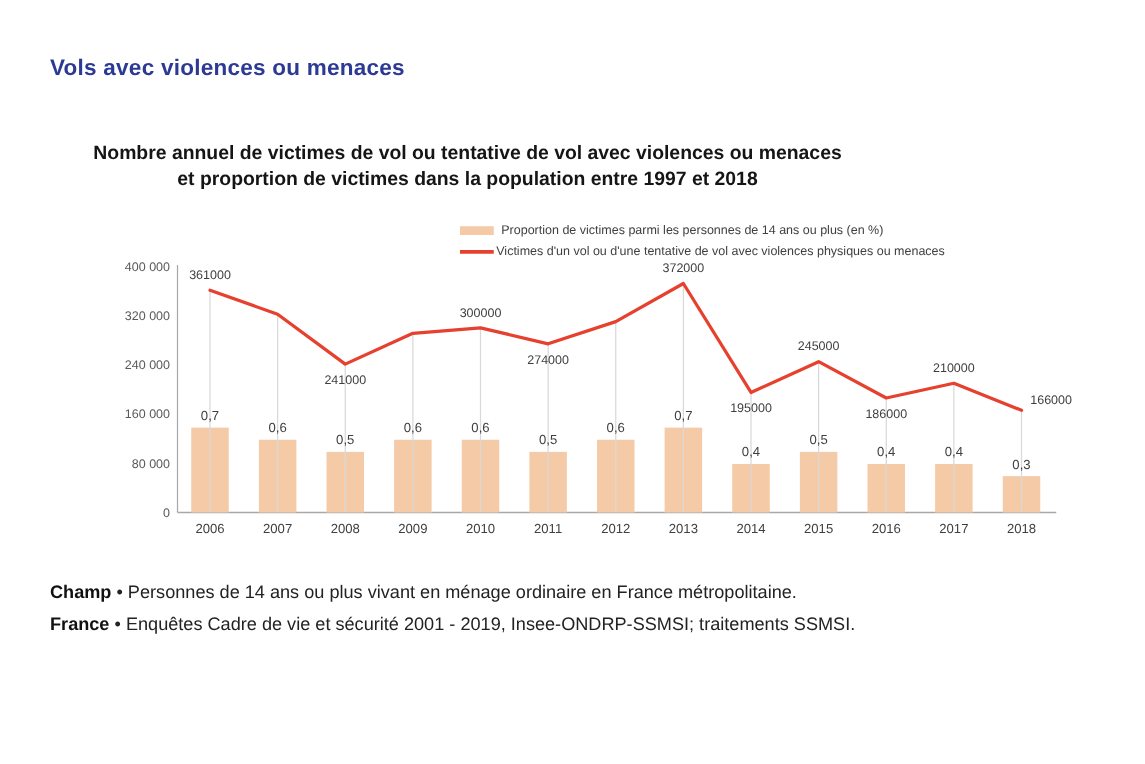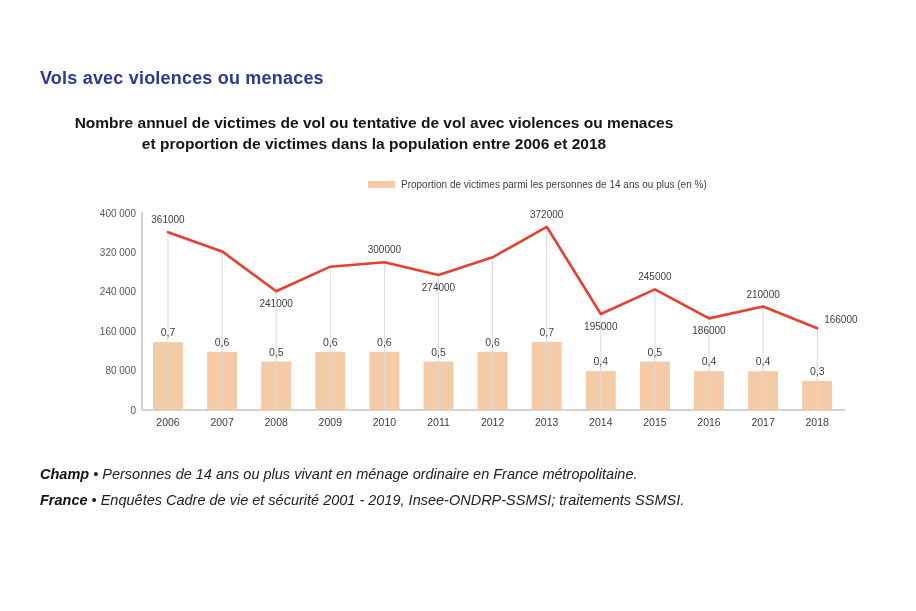--- a/index.html
+++ b/index.html
@@ -58,40 +58,43 @@
     flex: none;
   }
   .chart-svg { position: absolute; left: 0; top: 0; }
   .footer {
     position: absolute;
     left: 40px;
     top: 461px;
     font-size: 14.5px;
     color: #222;
     line-height: 26px;
-    font-style: italic;
   }
   .footer b { color: #111; }
 </style>
 </head>
 <body>
 
 <div class="page">
 
-  <h1 class="section-heading" style="color: rgb(44, 58, 150); margin-top: 24px;">Vols avec violences ou menaces</h1>
+  <h1 class="section-heading" style="color: rgb(44, 58, 150);">Vols avec violences ou menaces</h1>
 
   <div class="chart-title">
     <div>Nombre annuel de victimes de vol ou tentative de vol avec violences ou menaces</div>
-    <div>et proportion de victimes dans la population entre 2006 et 2018</div>
+    <div>et proportion de victimes dans la population entre 1997 et 2018</div>
   </div>
 
   <div class="legend">
     <div class="legend-row">
       <span class="swatch-bar" style="background: rgb(245, 202, 167);"></span>
       <span>Proportion de victimes parmi les personnes de 14 ans ou plus (en %)</span>
+    </div>
+    <div class="legend-row">
+      <span class="swatch-line" style="background: rgb(230, 64, 46);"></span>
+      <span>Victimes d'un vol ou d'une tentative de vol avec violences physiques ou menaces</span>
     </div>
   </div>
 
   <svg id="chart" class="chart-svg" width="916" height="445" viewBox="0 0 916 445">
       <text x="136" y="413.5" text-anchor="end" fill="#595959" font-size="10" font-family="&quot;Liberation Sans&quot;, sans-serif" font-weight="normal">0</text>
       <text x="136" y="374.1" text-anchor="end" fill="#595959" font-size="10" font-family="&quot;Liberation Sans&quot;, sans-serif" font-weight="normal">80 000</text>
       <text x="136" y="334.7" text-anchor="end" fill="#595959" font-size="10" font-family="&quot;Liberation Sans&quot;, sans-serif" font-weight="normal">160 000</text>
       <text x="136" y="295.3" text-anchor="end" fill="#595959" font-size="10" font-family="&quot;Liberation Sans&quot;, sans-serif" font-weight="normal">240 000</text>
       <text x="136" y="255.9" text-anchor="end" fill="#595959" font-size="10" font-family="&quot;Liberation Sans&quot;, sans-serif" font-weight="normal">320 000</text>
       <text x="136" y="216.5" text-anchor="end" fill="#595959" font-size="10" font-family="&quot;Liberation Sans&quot;, sans-serif" font-weight="normal">400 000</text>

